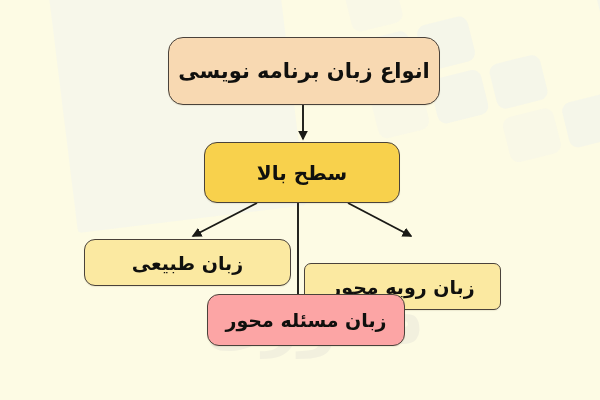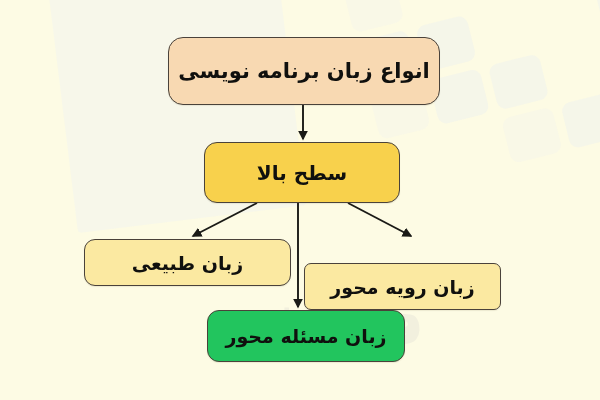--- a/index.html
+++ b/index.html
@@ -128,23 +128,23 @@
   .node-right {
     left: 304px;  top: 239px;
     width: 197px; height: 47px;
     background: #FBE9A1;
     font-size: 19px;
     border-radius: 7px;
     margin-top: 24px;
   }
 
   .node-bottom {
-    left: 207px;  top: 310px;
+    left: 207px;  top: 294px;
     width: 198px; height: 52px;
-    background: #22c55e;
+    background: #fca5a5;
     font-size: 19px;
     border-radius: 12px;
   }
 
   .node-label {
     display: block;
     padding: 0 8px;
   }
 
   .arrows {

